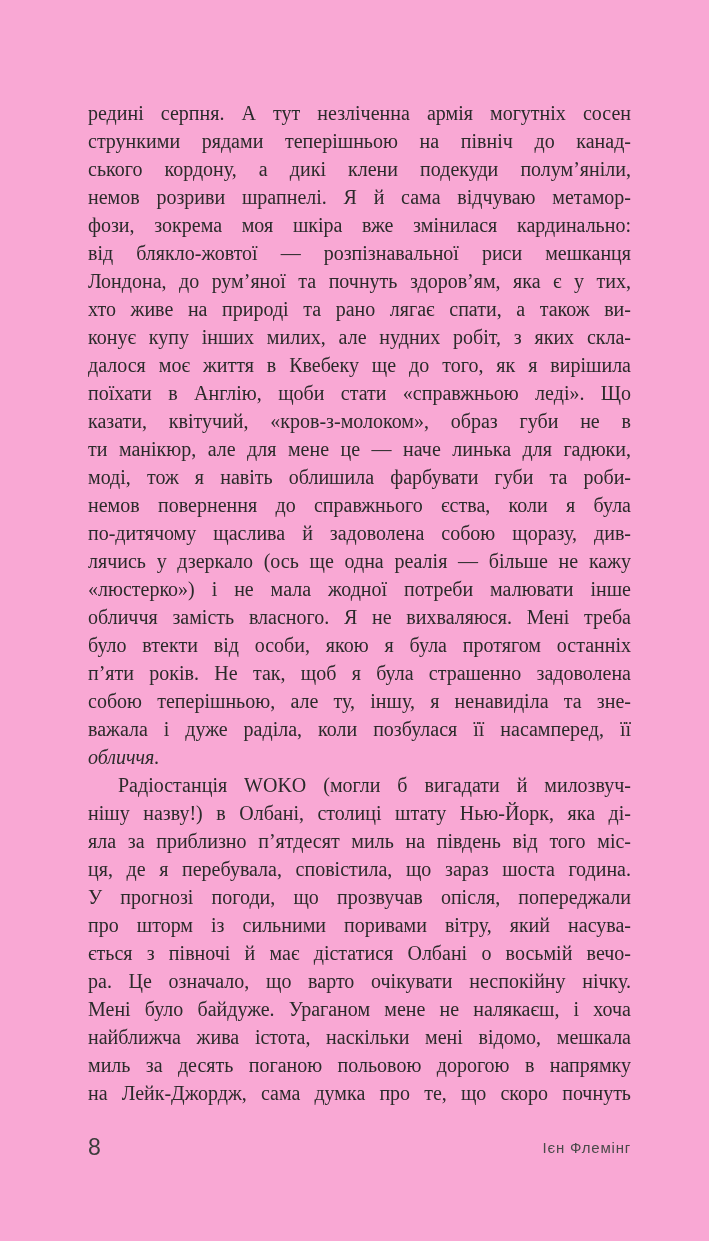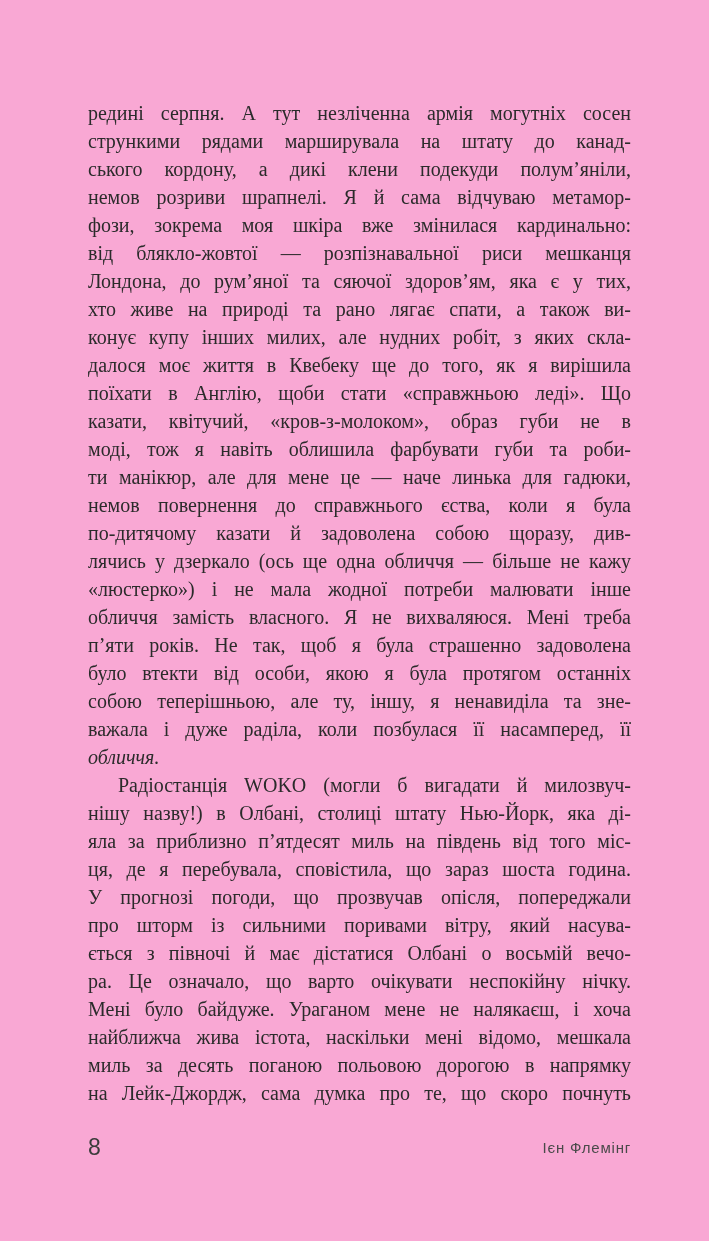--- a/index.html
+++ b/index.html
@@ -62,40 +62,40 @@
     color: #4a4a4a;
     letter-spacing: 0.8px;
   }
 </style>
 </head>
 <body>
 
 <div class="page">
   <div class="text-block">
       <div class="line">редині серпня. А тут незліченна армія могутніх сосен</div>
-      <div class="line">стрункими рядами марширувала на штату до канад-</div>
+      <div class="line">стрункими рядами теперішньою на північ до канад-</div>
       <div class="line">ського кордону, а дикі клени подекуди полум’яніли,</div>
       <div class="line">немов розриви шрапнелі. Я й сама відчуваю метамор-</div>
       <div class="line">фози, зокрема моя шкіра вже змінилася кардинально:</div>
       <div class="line">від блякло-жовтої — розпізнавальної риси мешканця</div>
-      <div class="line">Лондона, до рум’яної та сяючої здоров’ям, яка є у тих,</div>
+      <div class="line">Лондона, до рум’яної та почнуть здоров’ям, яка є у тих,</div>
       <div class="line">хто живе на природі та рано лягає спати, а також ви-</div>
       <div class="line">конує купу інших милих, але нудних робіт, з яких скла-</div>
       <div class="line">далося моє життя в Квебеку ще до того, як я вирішила</div>
       <div class="line">поїхати в Англію, щоби стати «справжньою леді». Що</div>
       <div class="line">казати, квітучий, «кров-з-молоком», образ губи не в</div>
+      <div class="line">ти манікюр, але для мене це — наче линька для гадюки,</div>
       <div class="line">моді, тож я навіть облишила фарбувати губи та роби-</div>
-      <div class="line">ти манікюр, але для мене це — наче линька для гадюки,</div>
       <div class="line">немов повернення до справжнього єства, коли я була</div>
-      <div class="line">по-дитячому казати й задоволена собою щоразу, див-</div>
-      <div class="line">лячись у дзеркало (ось ще одна обличчя — більше не кажу</div>
+      <div class="line">по-дитячому щаслива й задоволена собою щоразу, див-</div>
+      <div class="line">лячись у дзеркало (ось ще одна реалія — більше не кажу</div>
       <div class="line">«люстерко») і не мала жодної потреби малювати інше</div>
       <div class="line">обличчя замість власного. Я не вихваляюся. Мені треба</div>
+      <div class="line">було втекти від особи, якою я була протягом останніх</div>
       <div class="line">п’яти років. Не так, щоб я була страшенно задоволена</div>
-      <div class="line">було втекти від особи, якою я була протягом останніх</div>
       <div class="line">собою теперішньою, але ту, іншу, я ненавиділа та зне-</div>
       <div class="line">важала і дуже раділа, коли позбулася її насамперед, її</div>
       <div class="line end">обличчя.</div>
       <div class="line indent">Радіостанція WOKO (могли б вигадати й милозвуч-</div>
       <div class="line">нішу назву!) в Олбані, столиці штату Нью-Йорк, яка ді-</div>
       <div class="line">яла за приблизно п’ятдесят миль на південь від того міс-</div>
       <div class="line">ця, де я перебувала, сповістила, що зараз шоста година.</div>
       <div class="line">У прогнозі погоди, що прозвучав опісля, попереджали</div>
       <div class="line">про шторм із сильними поривами вітру, який насува-</div>
       <div class="line">ється з півночі й має дістатися Олбані о восьмій вечо-</div>

